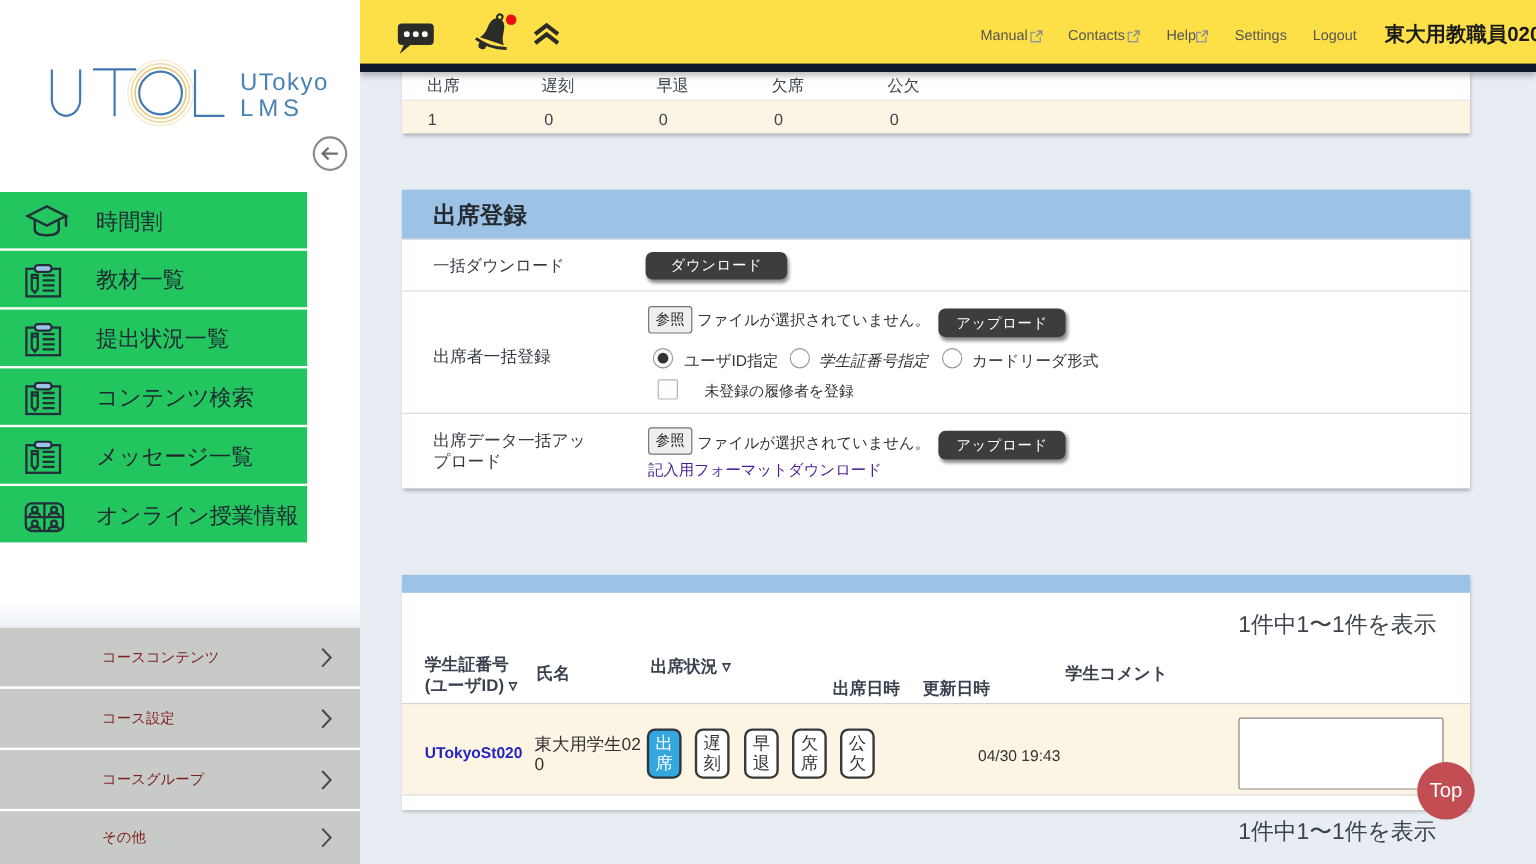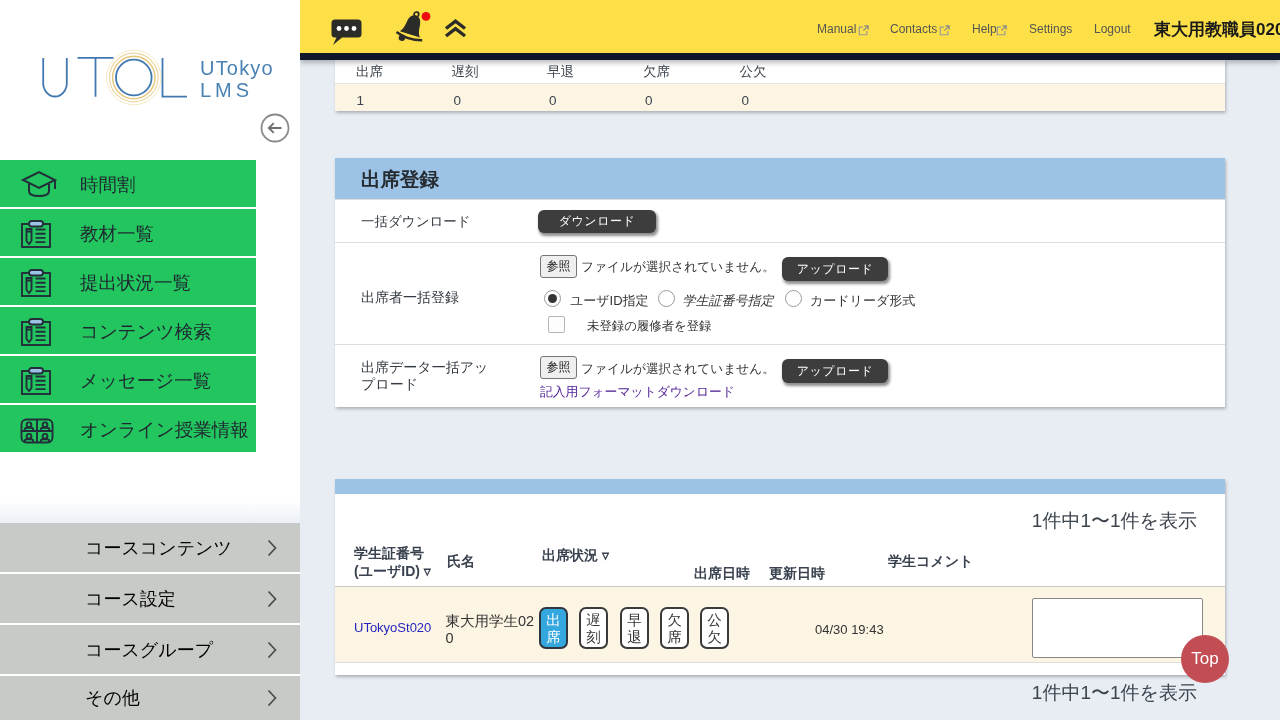--- a/index.html
+++ b/index.html
@@ -7,21 +7,21 @@
   body { font-family:"Liberation Sans",sans-serif; }
   #page { position:relative; width:1280px; height:720px; background:#e8edf4; overflow:hidden; }
   .abs { position:absolute; }
 
   
   #sidebar { position:absolute; left:0; top:0; width:300px; height:720px; background:#fff; z-index:5; }
   .menuitem { position:absolute; left:0; width:256px; height:47px; background:#22c55e; }
   .menuitem .lbl { position:absolute; left:80px; top:50%; transform:translateY(-50%); font-size:18.5px; color:#1f2730; }
   .menuitem svg { position:absolute; left:20px; top:50%; transform:translateY(-50%); }
   .gitem { position:absolute; left:0; width:300px; height:49px; background:#c7cac6; }
-  .gitem .lbl { position:absolute; left:85px; top:50%; transform:translateY(-50%); font-size:18px; color:#000000; }
+  .gitem .lbl { position:absolute; left:85px; top:50%; transform:translateY(-50%); font-size:12px; color:#7f1d1d; }
   .gitem svg { position:absolute; left:267px; top:50%; transform:translateY(-50%); }
 
   
   #header { position:absolute; left:300px; top:0; width:980px; height:60px; background:#fde047;
             border-bottom:7px solid #0f172a; z-index:4; box-shadow:0 3px 5px rgba(0,0,0,0.25); }
   .hlink { position:absolute; top:calc(50% + 2px); transform:translateY(-50%); font-size:12px; color:#555; white-space:nowrap; }
   #uname { position:absolute; top:calc(50% + 2px); transform:translateY(-50%); font-size:17px; color:#1a1a1a; font-weight:bold; white-space:nowrap; }
 
   
   #main { position:absolute; left:300px; top:60px; width:980px; height:660px; background:#e8edf4; }
@@ -298,21 +298,21 @@
     <div style="position:relative;height:93px;border-bottom:1px solid #c9c9c9;">
       <span class="cnt" style="right:28px;top:14px;">1件中1〜1件を表示</span>
       <span class="th" style="left:19px;top:51px;line-height:17.5px;">学生証番号<br>(ユーザID) ▿</span>
       <span class="th" style="left:112px;top:59px;">氏名</span>
       <span class="th" style="left:207px;top:53px;">出席状況 ▿</span>
       <span class="th" style="left:359px;top:71px;">出席日時</span>
       <span class="th" style="left:434px;top:71px;">更新日時</span>
       <span class="th" style="left:553px;top:59px;">学生コメント</span>
     </div>
     <div style="position:relative;height:76px;background:#fcf5e4;border-bottom:1px solid #ddd;">
-      <span style="position:absolute;left:19px;top:33px;font-size:13px;font-weight:normal;color:#2424c0;">UTokyoSt020</span>
+      <span style="position:absolute;left:19px;top:33px;font-size:13px;font-weight:bold;color:#2424c0;">UTokyoSt020</span>
       <span style="position:absolute;left:110.5px;top:26px;font-size:14.5px;color:#333;width:92px;line-height:16.5px;word-break:break-all;">東大用学生020</span>
       <div class="vbtn sel" style="left:204px;top:20px;">出席</div>
       <div class="vbtn" style="left:244px;top:20px;">遅刻</div>
       <div class="vbtn" style="left:285px;top:20px;">早退</div>
       <div class="vbtn" style="left:325px;top:20px;">欠席</div>
       <div class="vbtn" style="left:365px;top:20px;">公欠</div>
       <span style="position:absolute;left:480px;top:35px;font-size:13px;color:#333;">04/30 19:43</span>
       <div style="position:absolute;left:697px;top:11px;width:171px;height:60px;background:#fff;border:1px solid #888;border-radius:2px;"></div>
     </div>
     <div style="position:relative;height:47px;">

